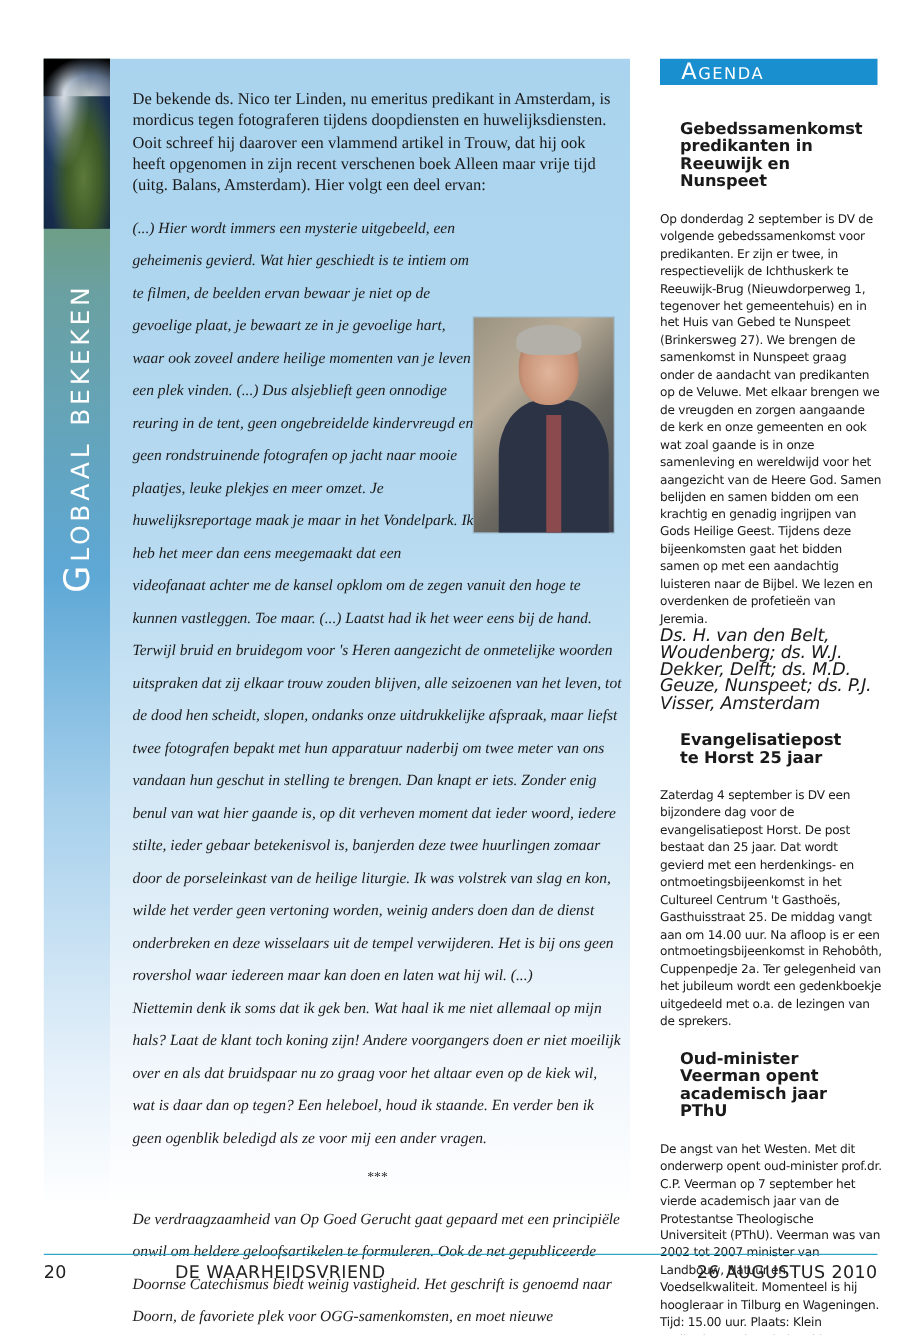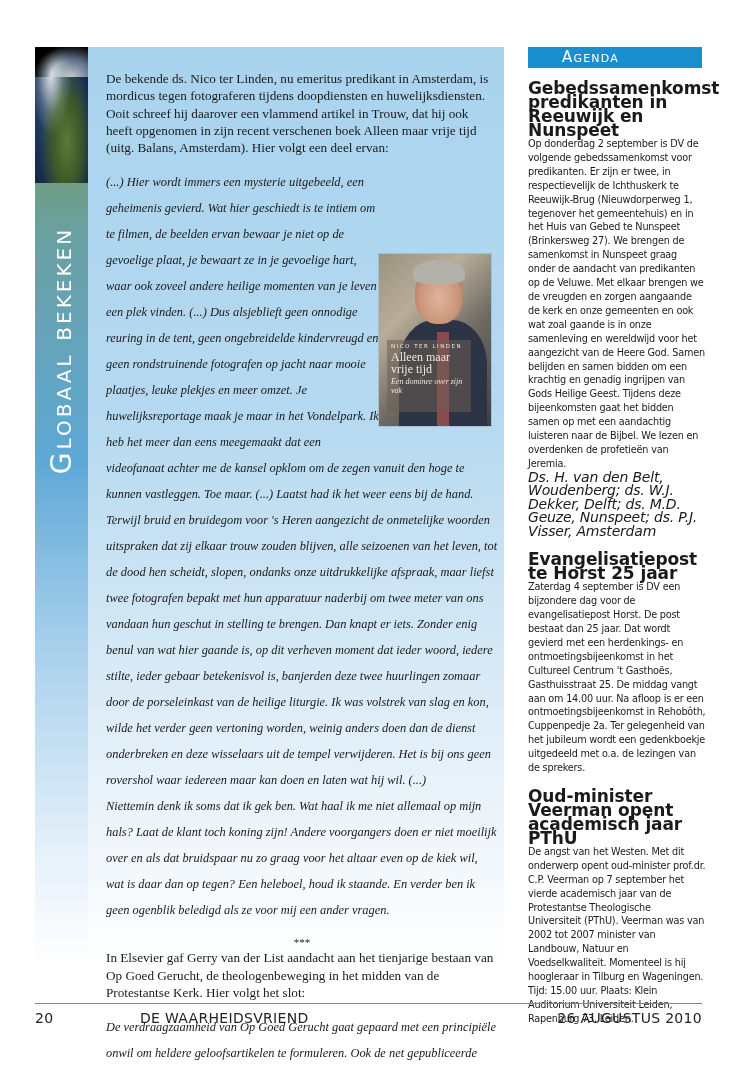--- a/index.html
+++ b/index.html
@@ -70,30 +70,30 @@
     background: rgba(110,95,85,0.55);
     color: #f1e6dc; padding: 3px 4px; box-sizing: border-box;
   }
   .book .author { font-family: "DejaVu Sans", sans-serif; font-size: 5.5px; letter-spacing: 1.5px; }
   .book .btitle { font-size: 12px; line-height: 12px; margin-top: 2px; }
   .book .bsub { font-size: 8px; line-height: 9px; font-style: italic; margin-top: 2px; }
 
   .agenda-header {
     position: absolute; left: 528px; top: 47px; width: 174px; height: 21px;
     background: #1a8fd0; color: #ffffff;
-    font-family: "DejaVu Sans", sans-serif; font-size: 15px; letter-spacing: 1.2px;
-    font-variant: small-caps; line-height: 21px; padding-left: 34px; box-sizing: border-box;
+    font-family: "DejaVu Sans", sans-serif; font-size: 18px; letter-spacing: 1.2px;
+    font-variant: small-caps; line-height: 21px; padding-left: 17px; box-sizing: border-box;
   }
   .agenda {
     position: absolute; left: 528px; top: 81px; width: 178px;
     font-family: "DejaVu Sans", sans-serif; color: #1a1a1a;
   }
   .agenda-item { margin-bottom: 14px; }
   .agenda-item h3 {
-    margin: 0; font-size: 17px; line-height: 14px; font-weight: bold; letter-spacing: -0.1px;
+    margin: 16px; font-size: 13px; line-height: 14px; font-weight: bold; letter-spacing: -0.1px;
   }
   .agenda-item .body { font-size: 9.7px; line-height: 13.9px; letter-spacing: -0.2px; }
   .agenda-item .credits { font-style: italic; font-size: 14px; line-height: 13.5px; }
 
   .footer-rule { position: absolute; left: 35px; top: 1003px; width: 667px; height: 1px; background: #2ea6c9; }
   .footer {
     position: absolute; top: 1010px; font-family: "DejaVu Sans", sans-serif; font-size: 14px; color: #222;
     letter-spacing: 0.3px;
   }
 </style>
@@ -109,36 +109,30 @@
 <div class="main-panel"></div>
 
 <div class="main-text">
   <p class="intro">De bekende ds. Nico ter Linden, nu emeritus predikant in Amsterdam, is mordicus tegen fotograferen tijdens doopdiensten en huwelijksdiensten. Ooit schreef hij daarover een vlammend artikel in Trouw, dat hij ook heeft opgenomen in zijn recent verschenen boek Alleen maar vrije tijd (uitg. Balans, Amsterdam). Hier volgt een deel ervan:</p>
   <div style="position:relative;">
     <div style="float:right; width:118px; height:186px; margin-top:92px;"></div>
     <p class="quote">(...) Hier wordt immers een mysterie uitgebeeld, een geheimenis gevierd. Wat hier geschiedt is te intiem om te filmen, de beelden ervan bewaar je niet op de gevoelige plaat, je bewaart ze in je gevoelige hart, waar ook zoveel andere heilige momenten van je leven een plek vinden. (...) Dus alsjeblieft geen onnodige reuring in de tent, geen ongebreidelde kindervreugd en geen rondstruinende fotografen op jacht naar mooie plaatjes, leuke plekjes en meer omzet. Je huwelijksreportage maak je maar in het Vondelpark. Ik heb het meer dan eens meegemaakt dat een videofanaat achter me de kansel opklom om de zegen vanuit den hoge te kunnen vastleggen. Toe maar. (...) Laatst had ik het weer eens bij de hand. Terwijl bruid en bruidegom voor 's Heren aangezicht de onmetelijke woorden uitspraken dat zij elkaar trouw zouden blijven, alle seizoenen van het leven, tot de dood hen scheidt, slopen, ondanks onze uitdrukkelijke afspraak, maar liefst twee fotografen bepakt met hun apparatuur naderbij om twee meter van ons vandaan hun geschut in stelling te brengen. Dan knapt er iets. Zonder enig benul van wat hier gaande is, op dit verheven moment dat ieder woord, iedere stilte, ieder gebaar betekenisvol is, banjerden deze twee huurlingen zomaar door de porseleinkast van de heilige liturgie. Ik was volstrek van slag en kon, wilde het verder geen vertoning worden, weinig anders doen dan de dienst onderbreken en deze wisselaars uit de tempel verwijderen. Het is bij ons geen rovershol waar iedereen maar kan doen en laten wat hij wil. (...)</p>
     <p class="quote">Niettemin denk ik soms dat ik gek ben. Wat haal ik me niet allemaal op mijn hals? Laat de klant toch koning zijn! Andere voorgangers doen er niet moeilijk over en als dat bruidspaar nu zo graag voor het altaar even op de kiek wil, wat is daar dan op tegen? Een heleboel, houd ik staande. En verder ben ik geen ogenblik beledigd als ze voor mij een ander vragen.</p>
   </div>
   <p class="stars">***</p>
-  <p>In Elsevier gaf Gerry van der List aandacht aan het tienjarige bestaan van Op Goed Gerucht, de theologenbeweging in het midden van de Protestantse Kerk. Hier volgt het slot:</p>
   <div class="gap"></div>
   <p class="quote">De verdraagzaamheid van Op Goed Gerucht gaat gepaard met een principiële onwil om heldere geloofsartikelen te formuleren. Ook de net gepubliceerde Doornse Catechismus biedt weinig vastigheid. Het geschrift is genoemd naar Doorn, de favoriete plek voor OGG-samenkomsten, en moet nieuwe antwoorden op oude geloofsvragen geven. Maar die antwoorden blijken soms nogal persoonlijke bespiegelingen van dertien dominees die op een beschaafd spirituele wijze tamelijk vrijblijvende wijsheden over het geloof debiteren. Die vrijblijvendheid komt ook goed naar voren in de interviews die de nieuwe voorzitter onlangs bij haar aantreden heeft gegeven. Wilma Hartogsveld, predikant van de PKN in Schaarsbergen, vindt het geen reden tot zorg dat de christelijke leer steeds minder mensen aanspreekt. Het gaat erom hoe je met je medemensen omgaat, vertelde ze vorige maand in het tijdschrift Volzin. Geloven ziet ze 'niet als het aannemen van geloofswaarheden. Dat is voor mij helemaal passé.'</p>
 
 </div>
 
 <div class="book">
   <div class="suit"></div>
   <div class="tie"></div>
   <div class="face"></div>
   <div class="hair"></div>
-  <div class="cover-text">
-    <div class="author">NICO TER LINDEN</div>
-    <div class="btitle">Alleen maar vrije tijd</div>
-    <div class="bsub">Een dominee over zijn vak</div>
-  </div>
 </div>
 
 <div class="agenda-header">Agenda</div>
 
 <div class="agenda">
   <div class="agenda-item">
     <h3>Gebedssamenkomst predikanten in Reeuwijk en Nunspeet</h3>
     <div class="body">Op donderdag 2 september is DV de volgende gebedssamenkomst voor predikanten. Er zijn er twee, in respectievelijk de Ichthuskerk te Reeuwijk-Brug (Nieuwdorperweg 1, tegenover het gemeentehuis) en in het Huis van Gebed te Nunspeet (Brinkersweg 27). We brengen de samenkomst in Nunspeet graag onder de aandacht van predikanten op de Veluwe. Met elkaar brengen we de vreugden en zorgen aangaande de kerk en onze gemeenten en ook wat zoal gaande is in onze samenleving en wereldwijd voor het aangezicht van de Heere God. Samen belijden en samen bidden om een krachtig en genadig ingrijpen van Gods Heilige Geest. Tijdens deze bijeenkomsten gaat het bidden samen op met een aandachtig luisteren naar de Bijbel. We lezen en overdenken de profetieën van Jeremia.</div>
     <div class="body credits">Ds. H. van den Belt, Woudenberg; ds. W.J. Dekker, Delft; ds. M.D. Geuze, Nunspeet; ds. P.J. Visser, Amsterdam</div>
   </div>

